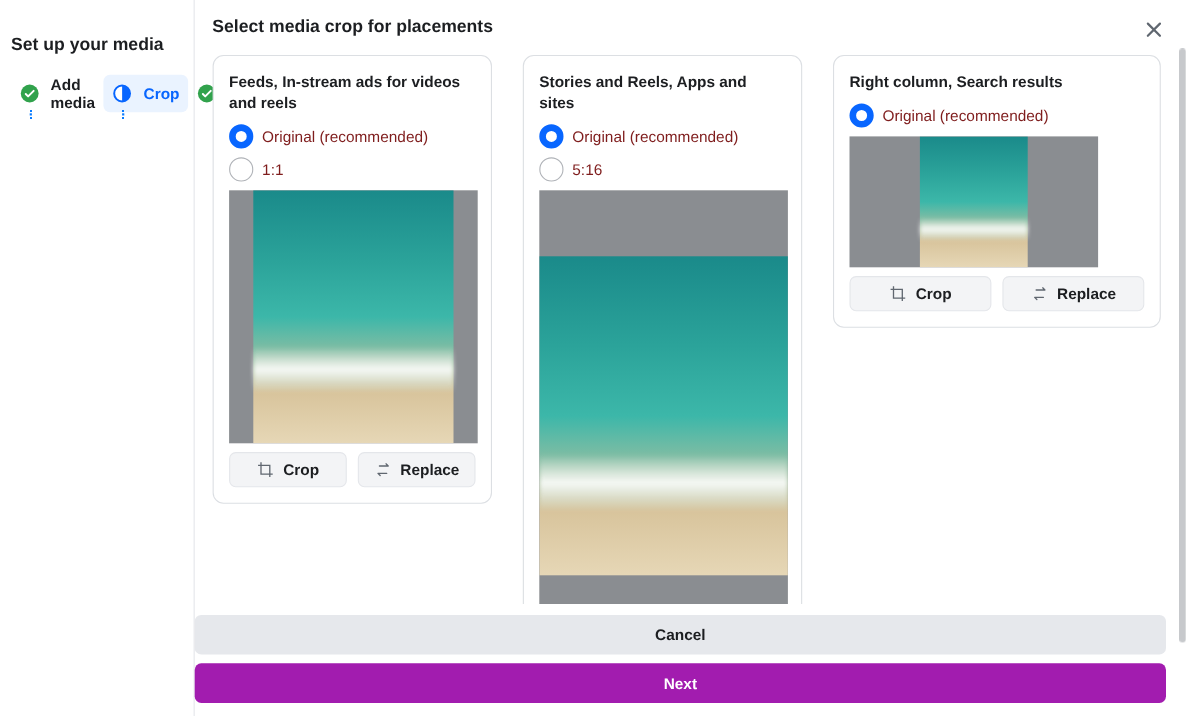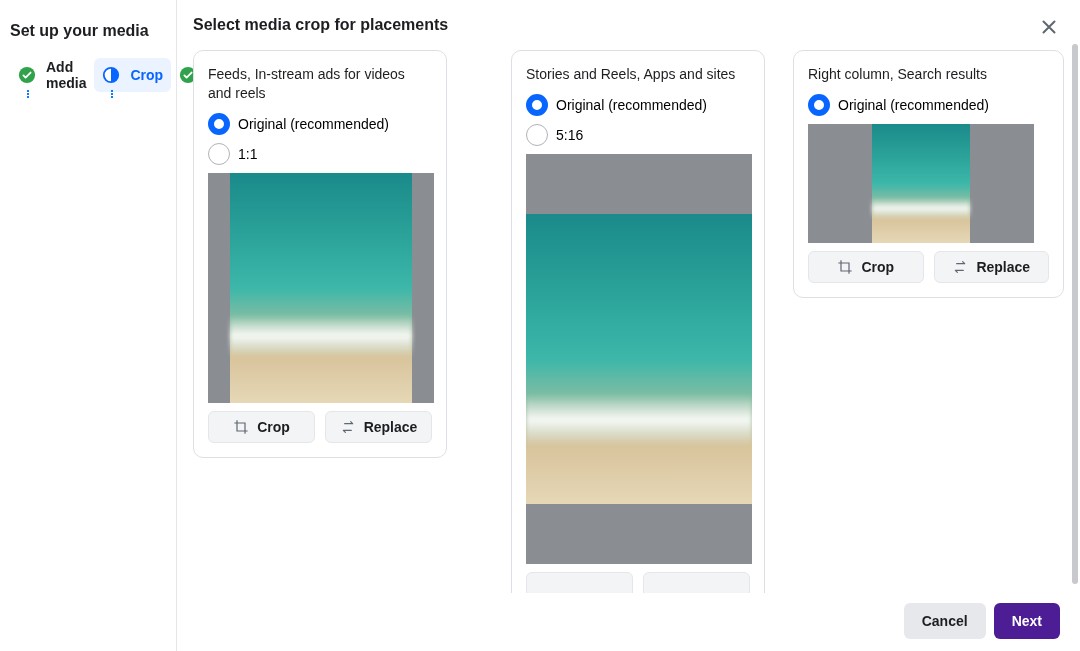--- a/index.html
+++ b/index.html
@@ -1,63 +1,63 @@
 <!DOCTYPE html>
 <html><head>
 <meta charset="utf-8">
 <style>
   * { box-sizing: border-box; }
   html, body { margin: 0; padding: 0; font-family: -apple-system, BlinkMacSystemFont, "Segoe UI", Helvetica, Arial, sans-serif; color: #1c1e21; }
   body { width: 1080px; height: 651px; overflow: hidden; background: #fff; position: relative; }
 
   .sidebar { position: absolute; left: 0; top: 0; width: 177px; height: 100%; border-right: 1px solid #e4e6ea; padding: 16px 6px 0 10px; }
-  .sidebar-title { font-size: 16px; font-weight: 700; margin: 6px 0 18px 0; }
+  .sidebar-title { font-size: 16px; font-weight: 700; margin: 16px 0 18px 0; }
   .step-list { display: flex; gap: 0; }
   .step-item { display: flex; align-items: center; gap: 10px; padding: 6px 8px; border-radius: 6px; position: relative; height: 34px;}
   .step-item.active { background: #eaf3ff; }
   .step-icon { width: 18px; height: 18px; display: flex; align-items: center; justify-content: center; flex-shrink: 0; }
   .step-label { font-size: 14px; font-weight: 600; }
   .step-item.active .step-label { color: #0866ff; }
   .step-connector { position: absolute; left: 17px; top: 32px; width: 0; height: 8px; border-left: 2px dotted #0a7cff; }
 
   .main { position: absolute; left: 177px; top: 0; right: 0; bottom: 0; display: flex; flex-direction: column; }
   .header { padding: 16px 20px 12px 16px; display: flex; align-items: flex-start; justify-content: space-between; }
   .header-title { font-size: 16px; font-weight: 700; }
   .close-btn { width: 22px; height: 22px; cursor: pointer; color: #606770; }
 
   .content { flex: 1; overflow-y: auto; padding: 0 16px 8px 16px; }
   .cards-row { display: flex; gap: 28px; align-items: flex-start; }
 
   .card { border: 1px solid #dcdfe3; border-radius: 10px; padding: 14px 14px 14px 14px; background: #fff; }
-  .card-title { font-size: 14px; font-weight: 400; margin: 0 0 10px 0; line-height: 1.35; }
+  .card-title { font-size: 14px; font-weight: 700; margin: 0 0 10px 0; line-height: 1.35; }
 
   .radio-row { display: flex; align-items: center; gap: 8px; margin-bottom: 8px; cursor: pointer; }
   .radio { width: 22px; height: 22px; border-radius: 50%; border: 1.5px solid #b0b3b8; display: flex; align-items: center; justify-content: center; flex-shrink: 0; }
   .radio.selected { border: 6px solid #0866ff; }
-  .radio-label { font-size: 14px; color: #000000; }
+  .radio-label { font-size: 14px; color: #7f1d1d; }
 
   .preview { background: #8a8d91; border-radius: 0; position: relative; overflow: hidden; margin-top: 6px; }
   .preview-img { position: absolute; top: 0; bottom: 0; background: linear-gradient(180deg, #1a8a8a 0%, #2ba39a 28%, #3cb7a9 50%, #d8c49c 80%, #e6d7b6 100%); }
   .preview-img::after { content: ""; position: absolute; left: 0; right: 0; bottom: 20%; height: 18%; background: linear-gradient(180deg, rgba(255,255,255,0) 0%, rgba(255,255,255,0.9) 50%, rgba(255,255,255,0) 100%); filter: blur(2px); }
 
   .card .btn-row { display: flex; gap: 10px; margin-top: 8px; }
   .btn { flex: 1; height: 32px; border: 1px solid #e4e6ea; background: #f3f4f6; border-radius: 6px; display: flex; align-items: center; justify-content: center; gap: 8px; font-size: 14px; font-weight: 600; color: #1c1e21; cursor: pointer; }
   .btn svg { width: 16px; height: 16px; color: #606770; }
 
-  .footer { padding: 10px 20px 12px 0; display: flex; justify-content: flex-end; gap: 8px; border-top: none; }
+  .footer { padding: 10px 20px 12px 0; display: flex; justify-content: flex-end; gap: 8px; border-top: none; flex-direction: column; }
   .footer .btn { flex: none; padding: 0 18px; height: 36px; }
-  .btn.primary { background: #4c1d95; color: #fff; border: none; }
+  .btn.primary { background: #a21caf; color: #fff; border: none; }
   .btn.secondary { background: #e6e8ec; border: none; }
 
   .scrollbar { position: absolute; right: 2px; top: 44px; width: 6px; height: 560px; background: transparent; }
   .scroll-thumb { position: absolute; right: 0; top: 0; width: 6px; height: 540px; background: #c7c9cc; border-radius: 4px; }
 
   
   #card1 { width: 254px; }
-  #card2 { width: 254px; margin-left: 36px; }
+  #card2 { width: 254px; }
   #card3 { width: 298px; }
   #pv1 { width: 226px; height: 230px; }
   #pv1 .preview-img { left: 22px; right: 22px; width: auto; }
   #pv2 { width: 226px; height: 410px; }
   #pv2 .preview-img { left: 0; right: 0; top: 60px; bottom: 60px; }
   #pv3 { width: 226px; height: 119px; }
   #pv3 .preview-img { left: 64px; right: 64px; }
 </style>
 </head>
 <body>

